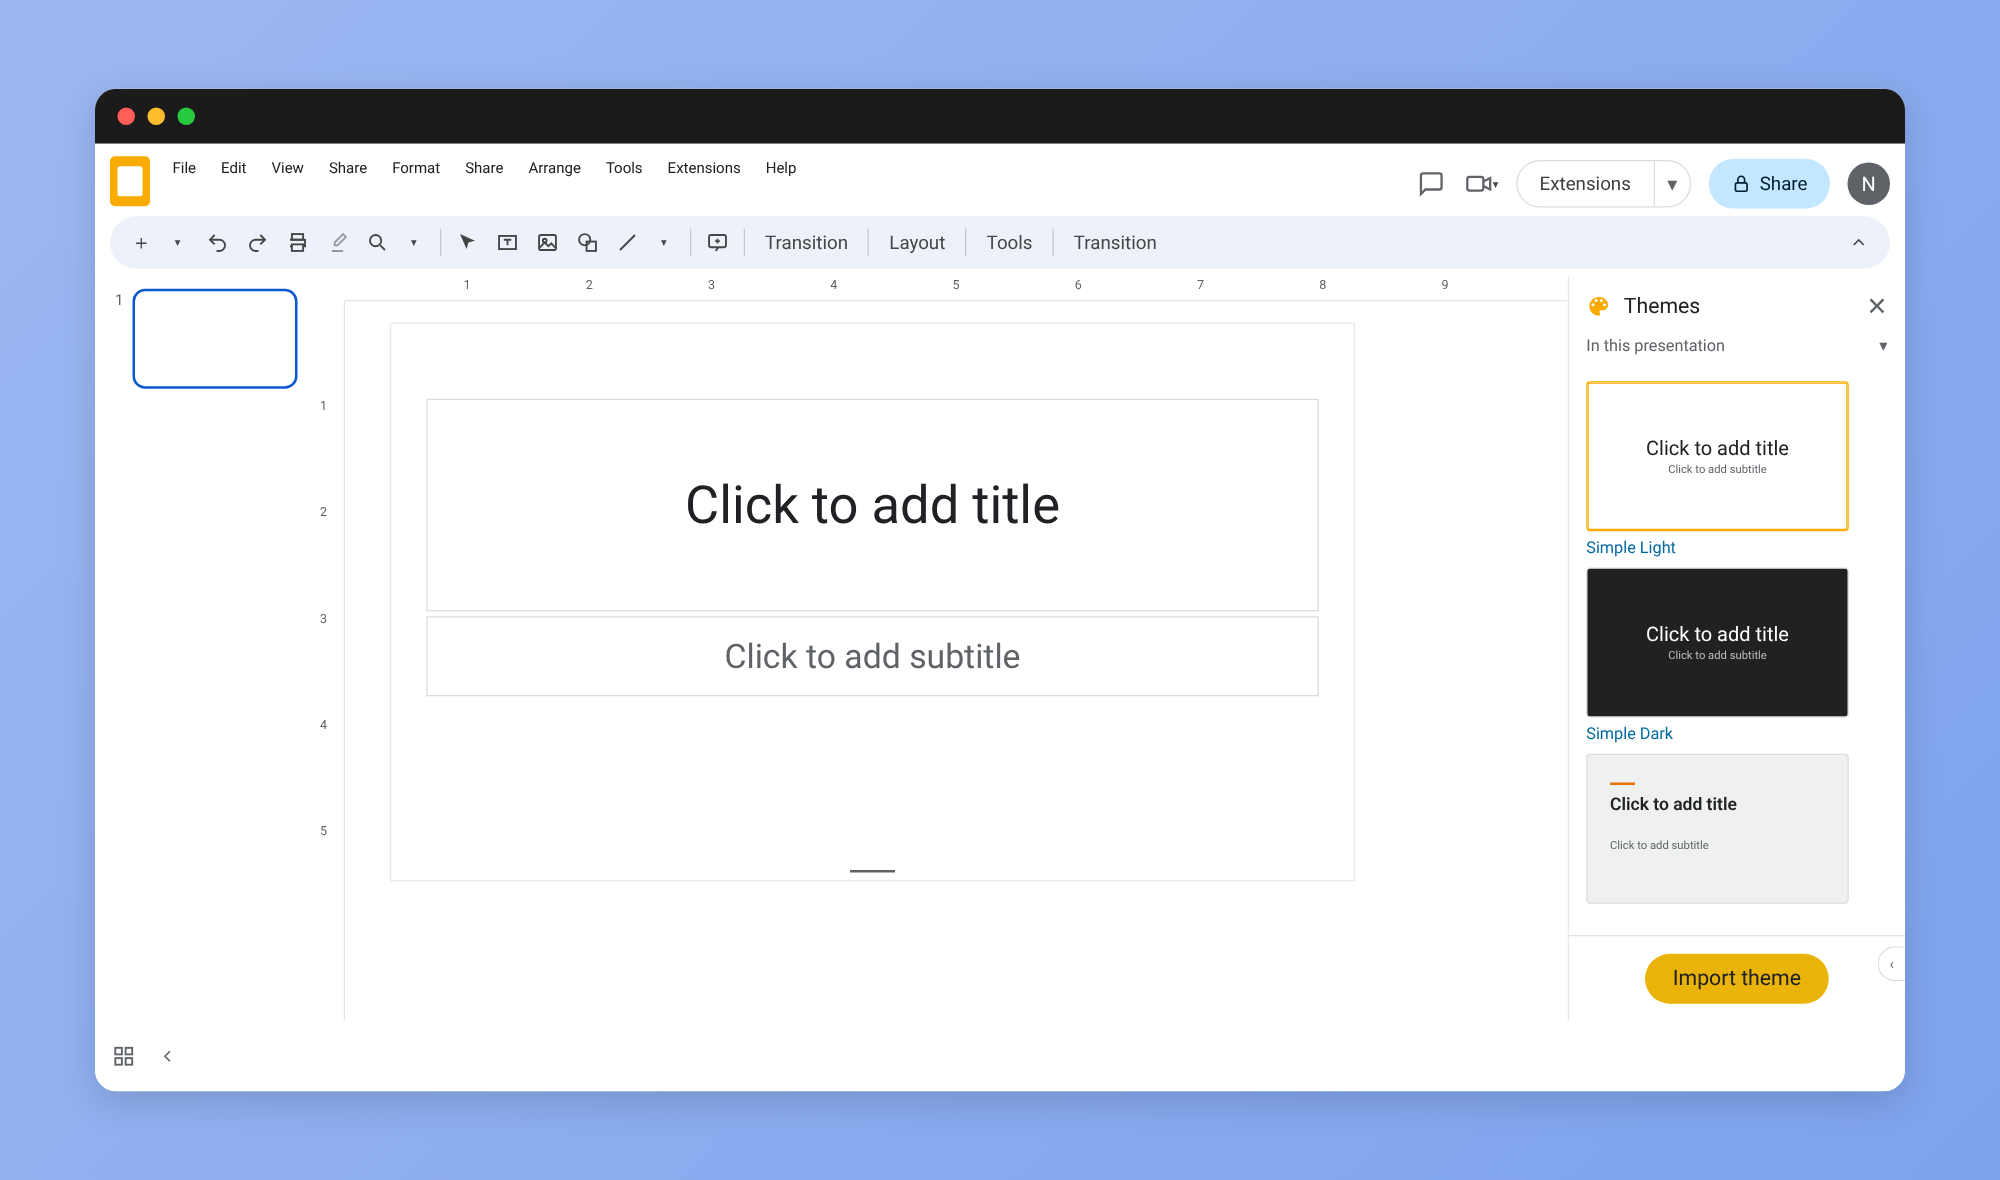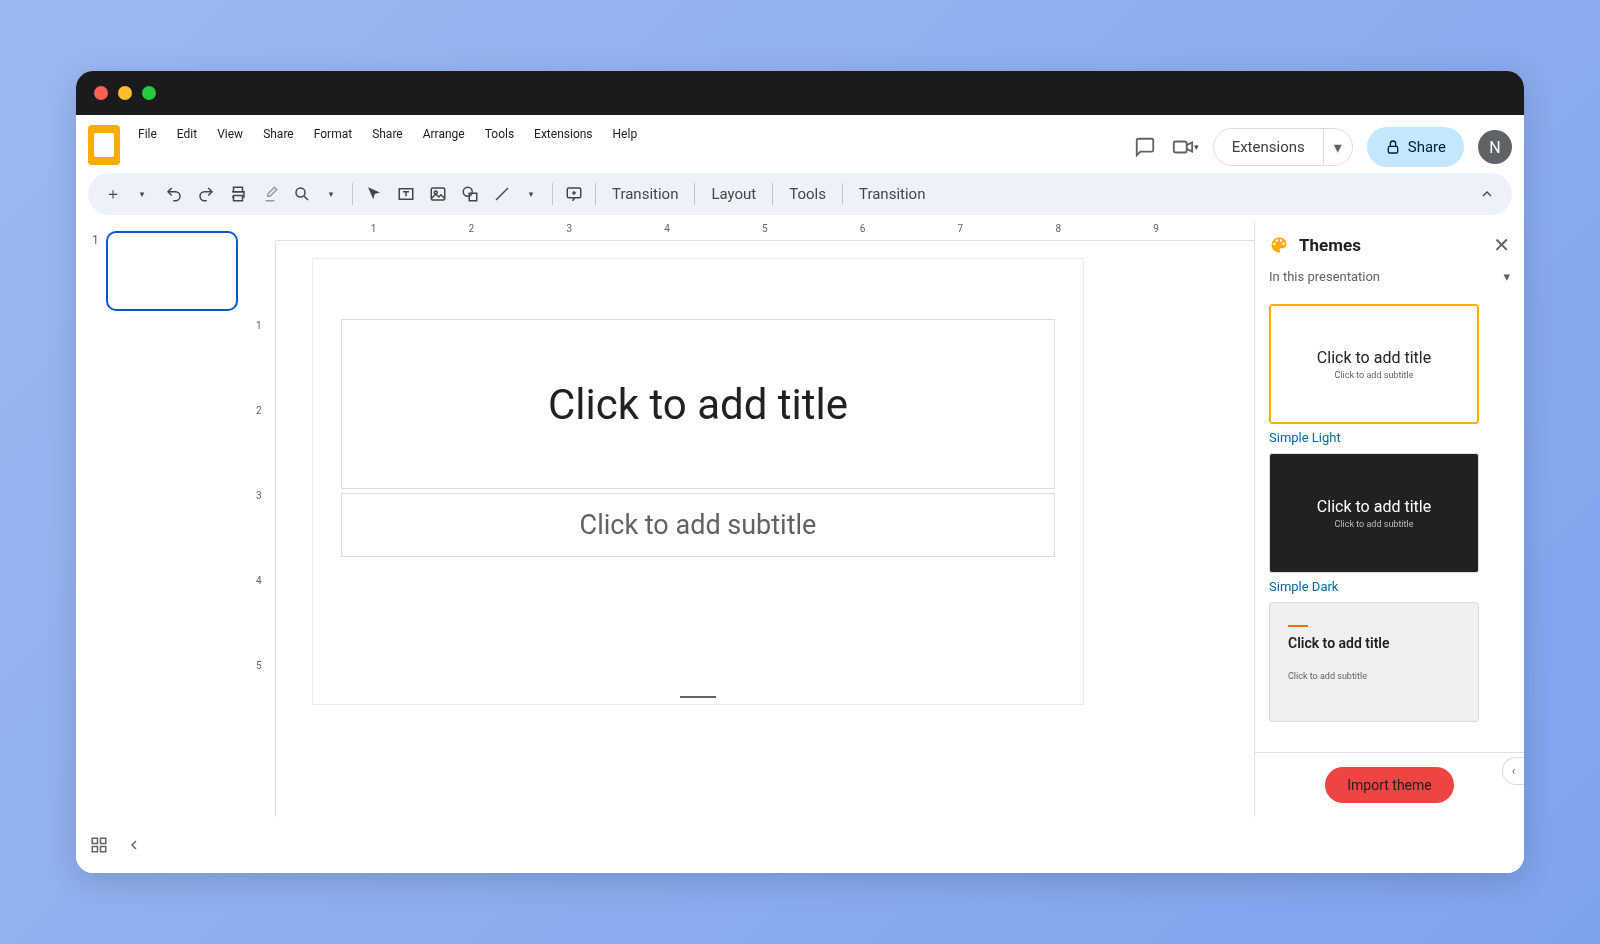--- a/index.html
+++ b/index.html
@@ -86,37 +86,37 @@
 .ruler-v div { height: 85px; position: relative; }
 .ruler-v div::before { content: attr(data-n); position: absolute; top: -6px; left: 8px; font-size: 10px; color: #5f6368; }
 .canvas { position: absolute; top: 38px; left: 65px; width: 770px; height: 445px; background: #fff; box-shadow: 0 0 0 1px rgba(0,0,0,0.08); }
 .title-placeholder { position: absolute; left: 28px; top: 60px; right: 28px; height: 170px; border: 1px solid #dadce0; display: flex; align-items: center; justify-content: center; font-size: 42px; color: #202124; }
 .subtitle-placeholder { position: absolute; left: 28px; top: 234px; right: 28px; height: 64px; border: 1px solid #dadce0; display: flex; align-items: center; justify-content: center; font-size: 27px; color: #5f6368; }
 .pagemark { position: absolute; bottom: 6px; left: 50%; width: 36px; height: 2px; background: #5f6368; transform: translateX(-50%); }
 
 .themes-panel { width: 270px; border-left: 1px solid #e1e3e1; display: flex; flex-direction: column; }
 .themes-head { display: flex; align-items: center; padding: 12px 14px; gap: 10px; }
 .palette-icon { color: #f9ab00; }
-.themes-title { font-size: 17px; color: #202124; flex: 1; font-weight: bold; }
+.themes-title { font-size: 17px; color: #202124; flex: 1; }
 .close-x { color: #5f6368; cursor: pointer; font-size: 20px; }
 .themes-sub { display: flex; align-items: center; justify-content: space-between; padding: 0 14px 8px 14px; font-size: 13px; color: #5f6368; cursor: pointer; }
 .themes-list { flex: 1; overflow-y: auto; padding: 6px 14px; }
 .theme-prev { width: 210px; height: 120px; border: 1px solid #dadce0; border-radius: 3px; margin-top: 6px; background: #fff; display: flex; flex-direction: column; align-items: center; justify-content: center; cursor: pointer; }
 .theme-prev.selected { border-color: #f9ab00; box-shadow: 0 0 0 1px #f9ab00 inset; }
 .theme-prev .t1 { font-size: 16px; color: #202124; }
 .theme-prev .t2 { font-size: 9px; color: #5f6368; margin-top: 3px; }
 .theme-prev.dark { background: #212121; }
 .theme-prev.dark .t1 { color: #fff; }
 .theme-prev.dark .t2 { color: #bdbdbd; }
 .theme-prev.streamline { background: #eef1f0; align-items: flex-start; justify-content: flex-start; padding: 22px 18px; }
 .theme-prev.streamline .accent { width: 20px; height: 2px; background: #e8710a; margin-bottom: 8px; }
 .theme-prev.streamline .t1 { font-size: 14px; font-weight: 600; }
 .theme-name { font-size: 13px; color: #0369a1; margin: 6px 0 8px 0; }
 .themes-foot { padding: 14px; display: flex; justify-content: center; border-top: 1px solid #e1e3e1; }
-.import-btn { background: #ef4444; color: #202124; border-radius: 21px; padding: 10px 22px; font-size: 14px; cursor: pointer; }
+.import-btn { background: #eab308; color: #202124; border-radius: 21px; padding: 10px 22px; font-size: 17px; cursor: pointer; }
 
 .footer { height: 56px; display: flex; align-items: center; padding: 0 14px; background: #fff; gap: 18px; }
 .footer-btn { color: #5f6368; cursor: pointer; }
 .notes { flex: 1; background: #edf2fa; border-radius: 10px; padding: 10px 14px; font-size: 14px; color: #5f6368; margin-right: 280px; }
 .show-sidepanel { position: absolute; right: 0; bottom: 88px; width: 22px; height: 28px; background: #fff; border: 1px solid #dadce0; border-right: none; border-radius: 14px 0 0 14px; display: flex; align-items: center; justify-content: center; color: #5f6368; cursor: pointer; font-size: 12px; }
 
 svg { display: block; }
 </style>
 </head>
 <body>

